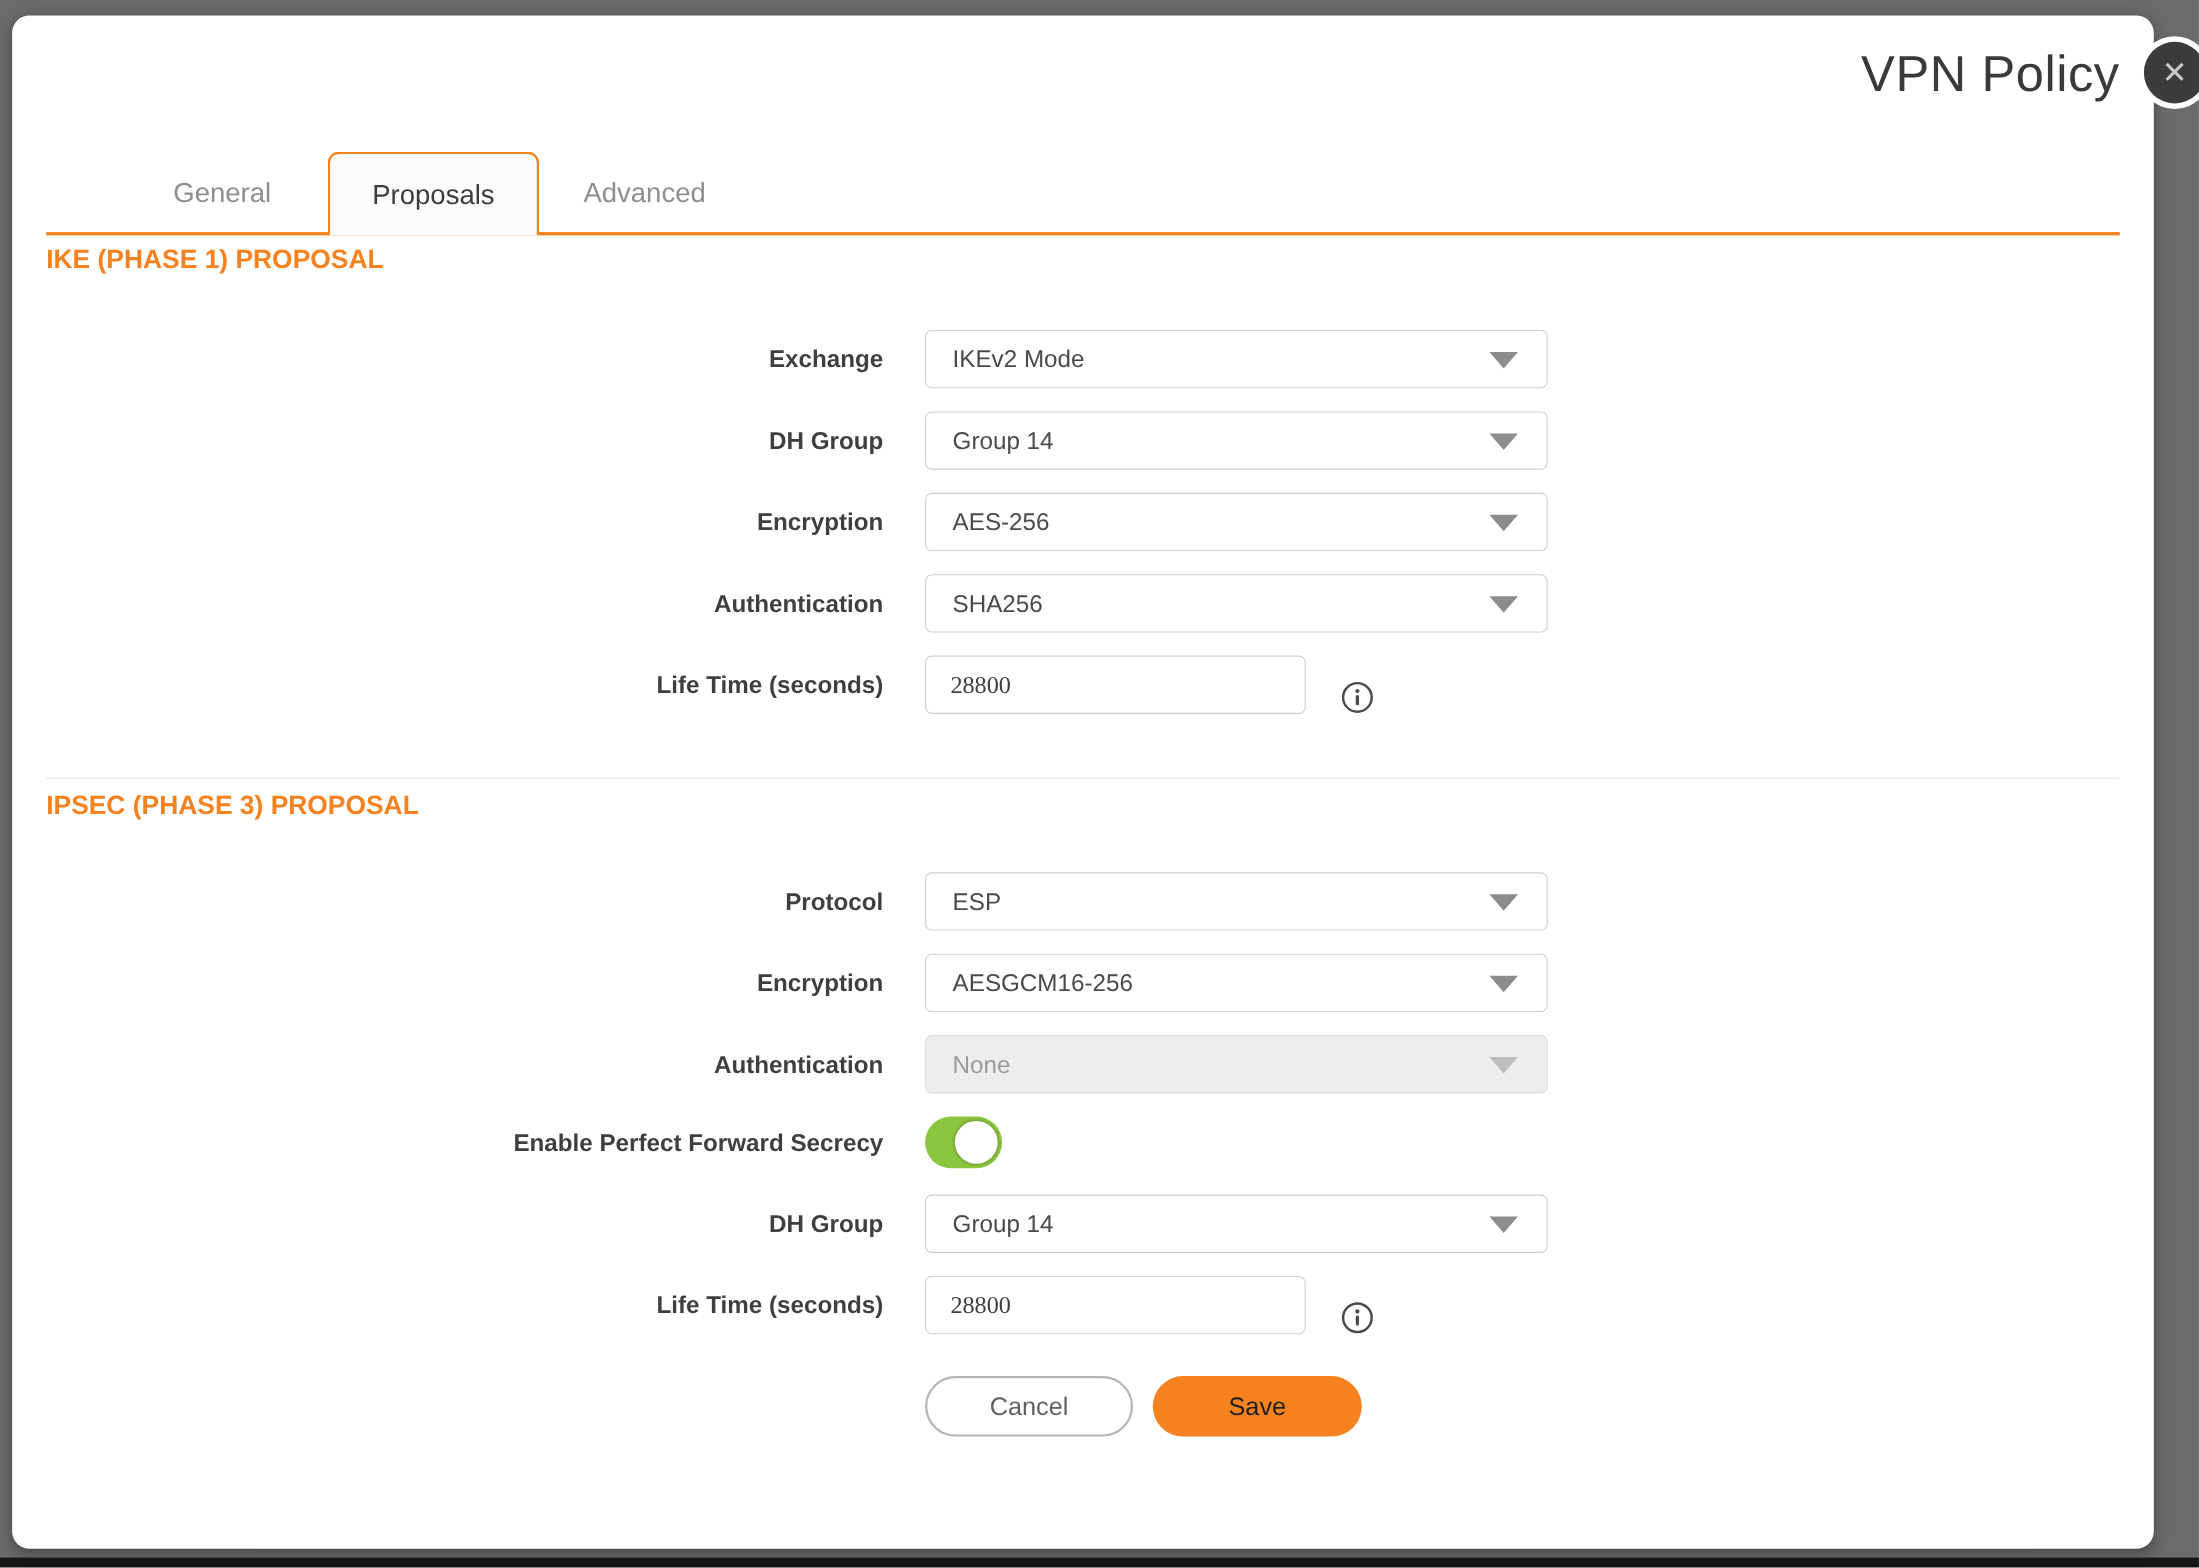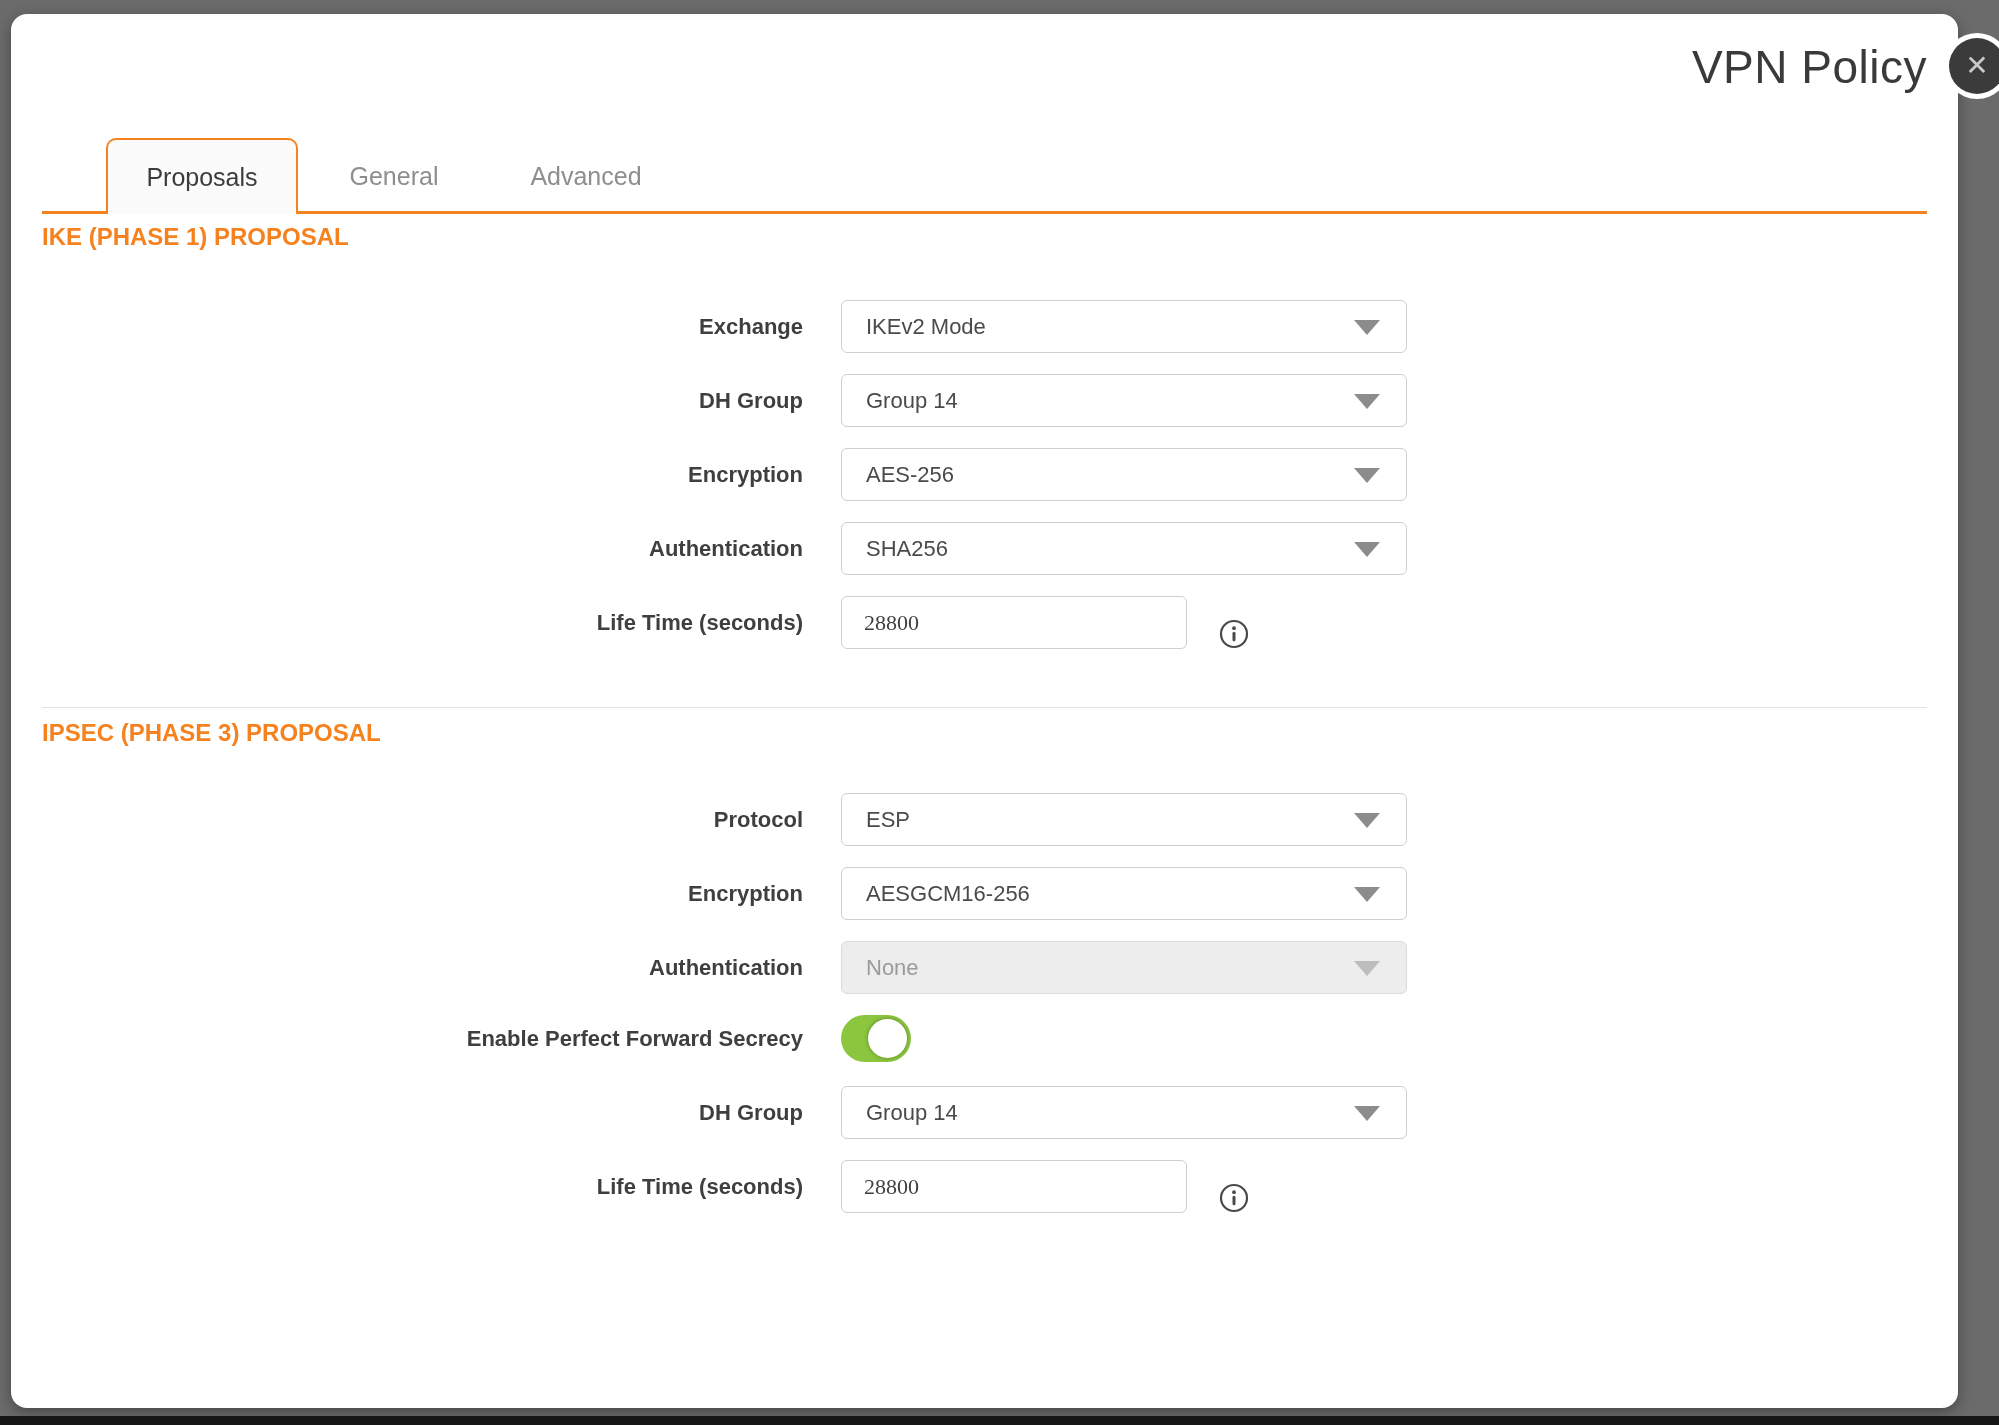--- a/index.html
+++ b/index.html
@@ -172,25 +172,25 @@
 </style>
 </head>
 <body>
 
 <div class="dialog">
 
   <div class="page-title">VPN Policy</div>
 
   <div class="tabs">
     <div class="underline"></div>
+    <div class="tab">
+      <span>General</span>
+    </div>
     <div class="tab active">
       <span>Proposals</span>
-    </div>
-    <div class="tab">
-      <span>General</span>
     </div>
     <div class="tab">
       <span>Advanced</span>
     </div>
   </div>
 
   <div class="section-heading">IKE (PHASE 1) PROPOSAL</div>
 
   <div class="form">
 
@@ -312,20 +312,24 @@
         <span class="info-icon">
           <svg width="30" height="30" viewBox="0 0 30 30">
             <circle cx="15" cy="15" r="13" fill="none" stroke="#4A4A4A" stroke-width="2.2"></circle>
             <circle cx="15" cy="9.2" r="1.9" fill="#4A4A4A"></circle>
             <rect x="13.5" y="12.8" width="3" height="9.4" rx="1.5" fill="#4A4A4A"></rect>
           </svg>
         </span>
       </div>
     </div>
 
+    <div class="footer">
+      <button class="btn btn-cancel">Cancel</button>
+      <button class="btn btn-save">Save</button>
+    </div>
 
   </div>
 
 </div>
 
 <button class="close-btn">
   <span>✕</span>
 </button>
 
 <div class="bottom-strip"></div>

